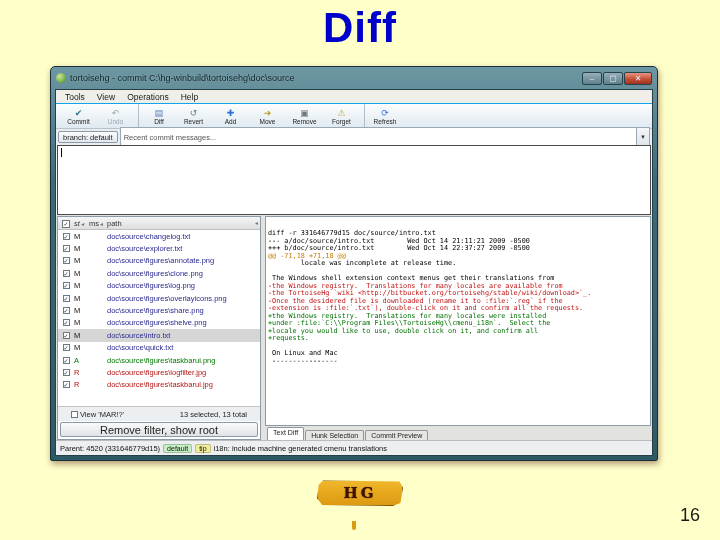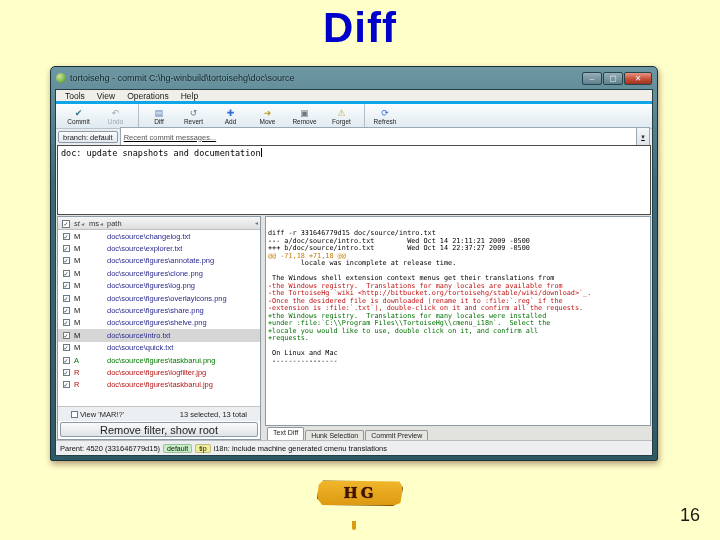--- a/index.html
+++ b/index.html
@@ -33,38 +33,38 @@
   .win-btn { width:20px; height:13px; border:1px solid #24444e; border-radius:2px;
     background:linear-gradient(#97aeb8,#5f808b); color:#eef4f6; font-size:8px;
     display:flex; align-items:center; justify-content:center; }
   .win-btn.close { width:28px; background:linear-gradient(#eb9280,#c04a32 60%,#9c3220); }
   .win-btn.minimize::before { content:"–"; } .win-btn.maximize::before { content:"▢"; }
   .win-btn.close::before { content:"✕"; }
 
   .client { flex:1; margin:0 4px 4px 4px; background:#f0f0ee; border:1px solid #253f47;
     display:flex; flex-direction:column; overflow:hidden; }
 
-  .menubar { height:14px; background:#efeee8; border-bottom:3px solid #0ea5e9;
+  .menubar { height:14px; background:#efeee8; border-bottom:1px solid #0ea5e9;
     display:flex; align-items:center; padding:0 4px; gap:2px; }
   .menu-item { font-size:8.5px; color:#1a1a1a; padding:0 5px; }
 
   .toolbar { height:25px; background:linear-gradient(#fbfdfe,#dfe9f0);
     border-bottom:1px solid #b8c4cc; display:flex; align-items:stretch; padding:0 4px; }
   .tb-btn { width:37px; display:flex; flex-direction:column; align-items:center; justify-content:center; }
   .tb-btn .tb-icon { font-size:9px; line-height:10px; }
   .tb-btn .tb-label { font-size:6.5px; color:#222; line-height:7px; }
   .tb-btn.tb-disabled .tb-label, .tb-btn.tb-disabled .tb-icon { color:#9aa6ae !important; }
   .sep-before { border-left:1px solid #b2bec8; margin-left:4px; padding-left:4px; }
 
   .branchrow { height:16px; display:flex; align-items:center; gap:2px; padding:1px 2px;
     background:#e9edf0; }
   .branch-btn { font-size:7.5px; color:#222; background:linear-gradient(#fafbfc,#e2e8ee);
     border:1px solid #8a9aa8; border-radius:2px; padding:0 4px; height:12px; line-height:11px; }
   .recent-combo { flex:1; height:20px; background:#fff; border:1px solid #98a8b4;
-    display:flex; align-items:center;text-decoration:underline; }
+    display:flex; align-items:center; }
   .recent-combo .combo-text { flex:1; font-size:7.5px; color:#555; padding-left:3px; }
   .combo-arrow { width:13px; height:100%; border-left:1px solid #98a8b4;
     background:linear-gradient(#f4f6f8,#dde4ea); display:flex; align-items:center; justify-content:center; }
   .combo-arrow::before { content:"▾"; font-size:7px; color:#333; }
 
   .message-area { height:70px; background:#fff; border:1px solid #4a4a4a; margin:0 1px;
     font-family:"DejaVu Sans Mono", monospace; font-size:8.5px; color:#000; padding:2px 3px; }
   .text-cursor { display:inline-block; width:1px; height:9px; background:#000; vertical-align:-1px; }
 
   .main { flex:1; display:flex; overflow:hidden; background:#e2e2de; }
@@ -196,21 +196,21 @@
 
       <div class="branchrow">
         <span class="branch-btn">branch: default</span>
         <span class="recent-combo">
           <span class="combo-text">Recent commit messages...</span>
           <span class="combo-arrow"></span>
         </span>
       </div>
 
       <div class="message-area">
-        <span>doc: update snapshots and documentation</span><span class="text-cursor"></span>
+        <span class="text-cursor"></span>
       </div>
 
       <div class="main">
         <div class="filepane">
           <div class="list-header">
             <span class="hdr-chk"><span class="chkbox chk-on"></span></span>
             <span class="col-st sort-mark">st</span>
             <span class="col-ms sort-mark">ms</span>
             <span class="col-path hdr-path-end">path</span>
           </div>

